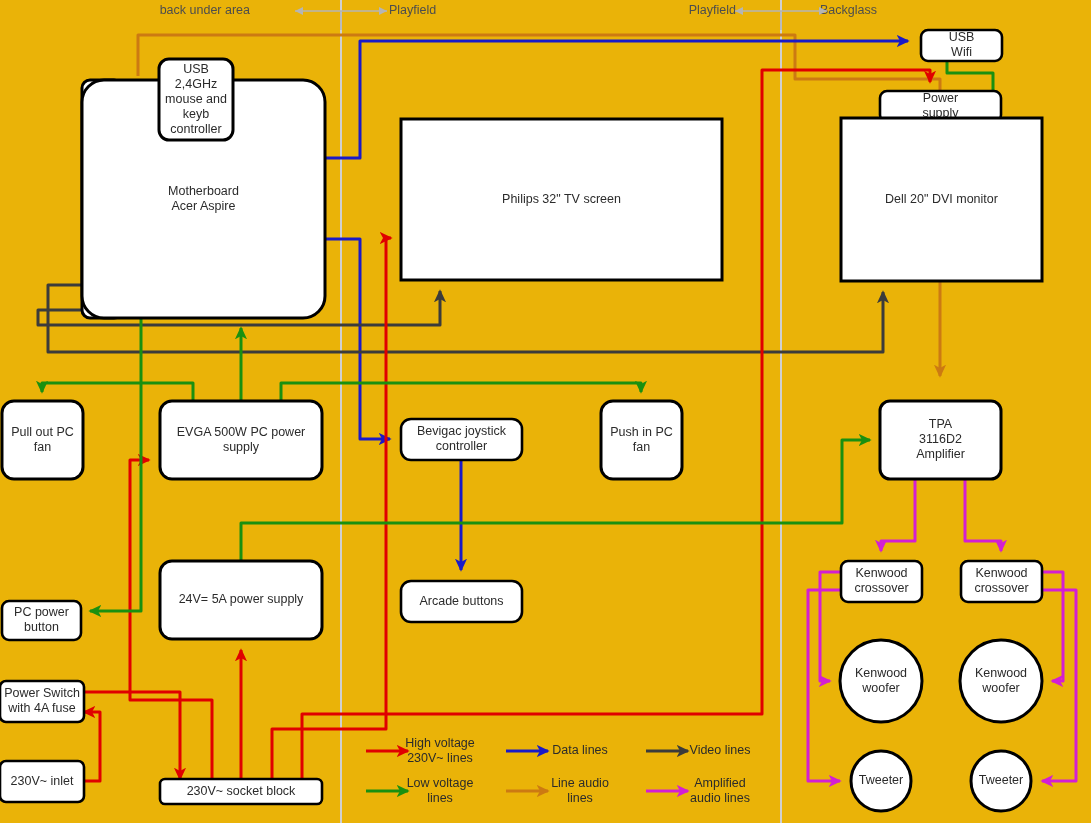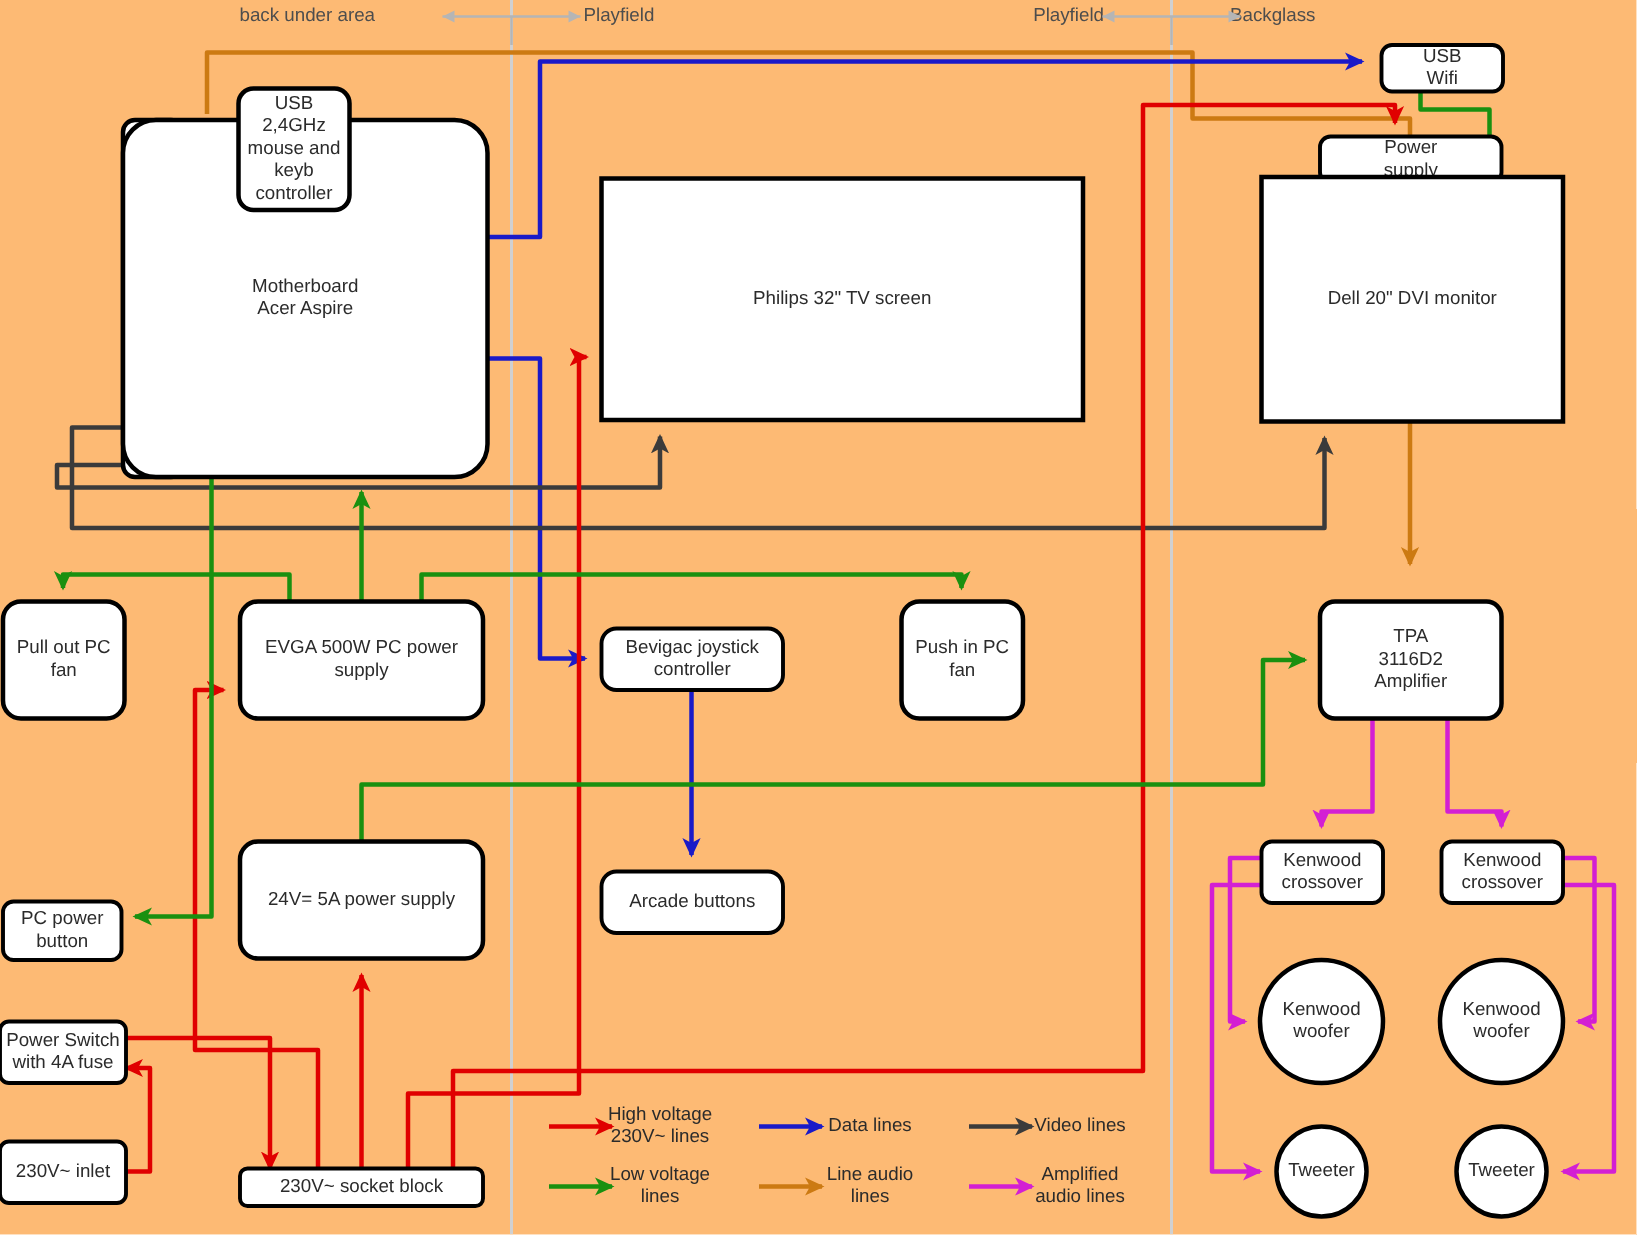--- a/index.html
+++ b/index.html
@@ -7,21 +7,21 @@
     padding: 0;
     background: #ffffff;
   }
   body {
     font-family: "Liberation Sans", sans-serif;
   }
   #diagram-root {
     position: relative;
     width: 1091px;
     height: 823px;
-    background: #fdba74;
+    background: #eab308;
     overflow: hidden;
   }
   svg.layer {
     position: absolute;
     top: 0;
     left: 0;
     width: 1091px;
     height: 823px;
   }
   .node-text {

